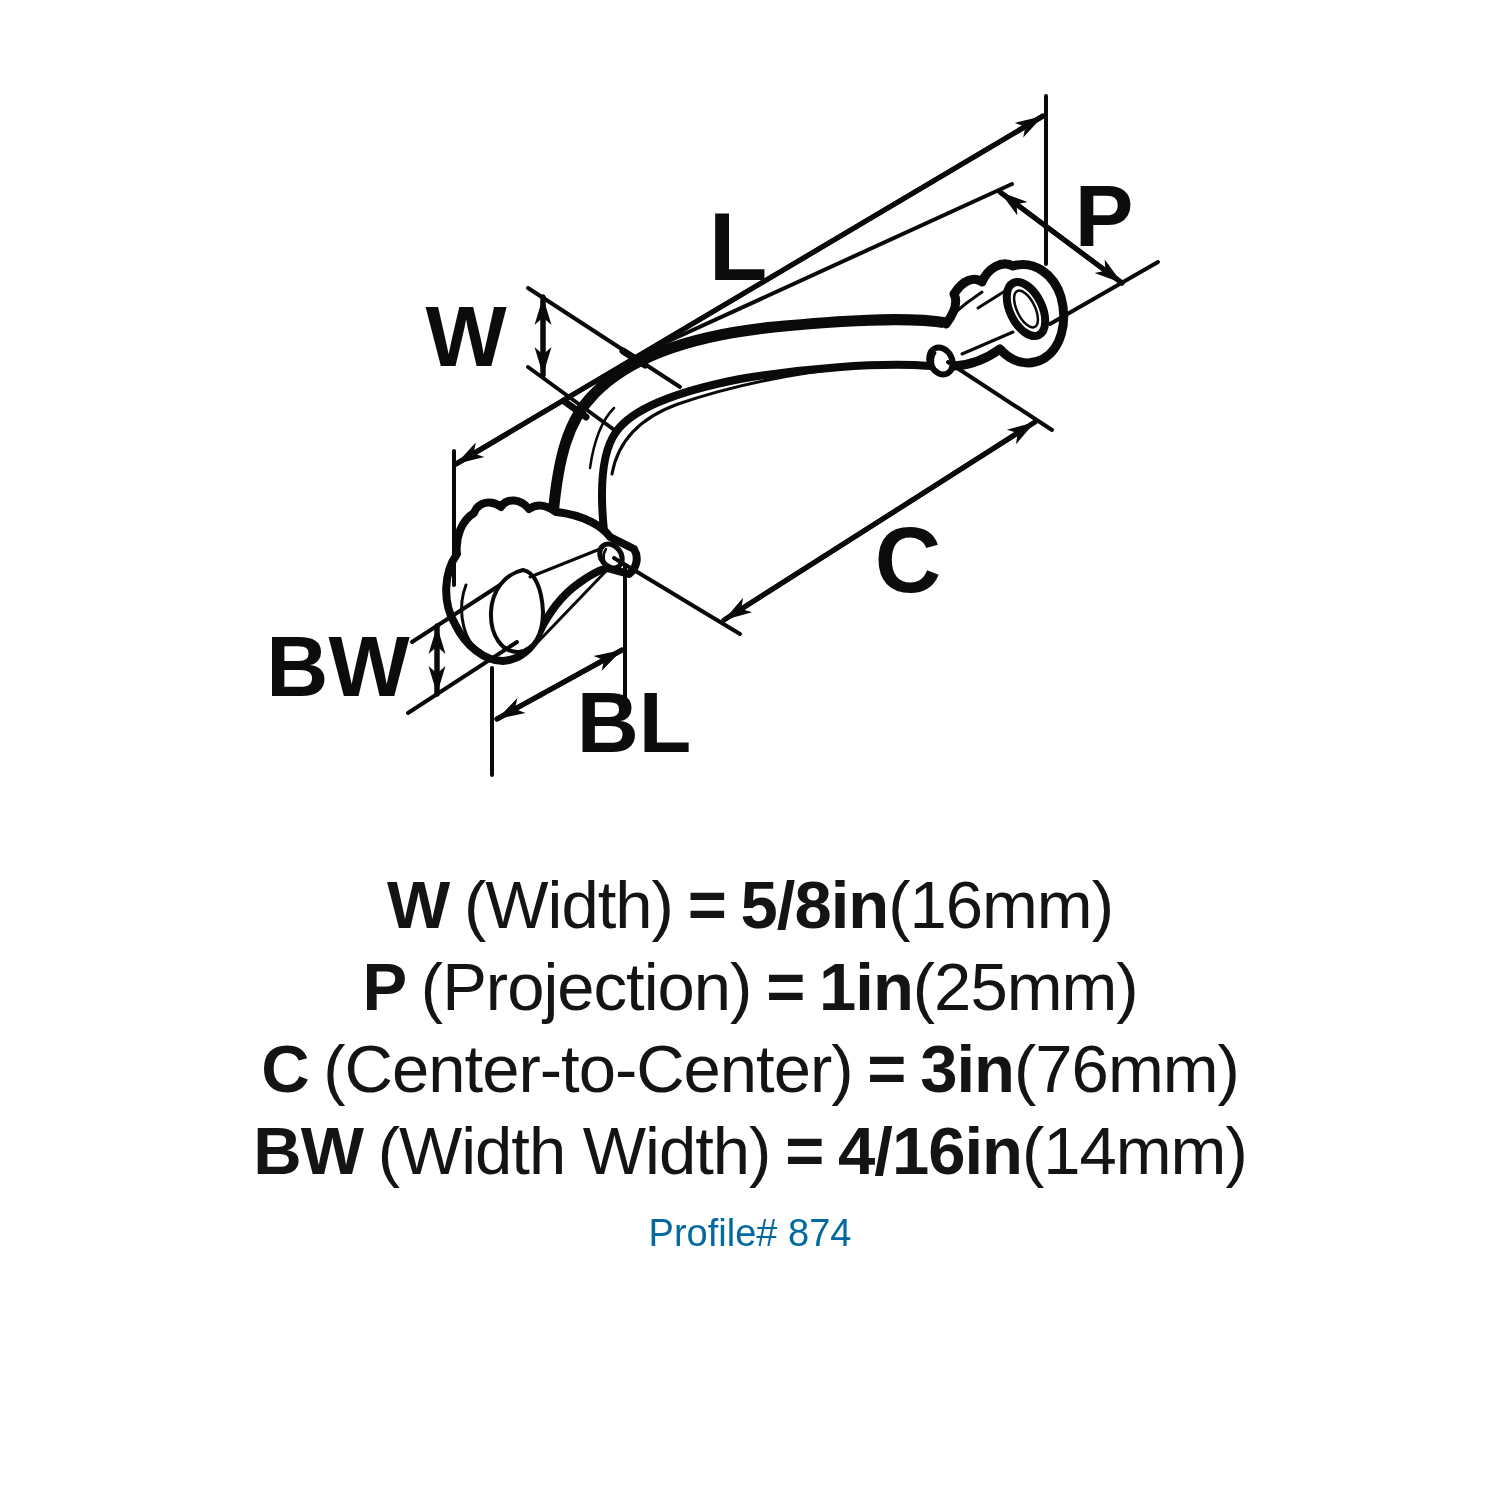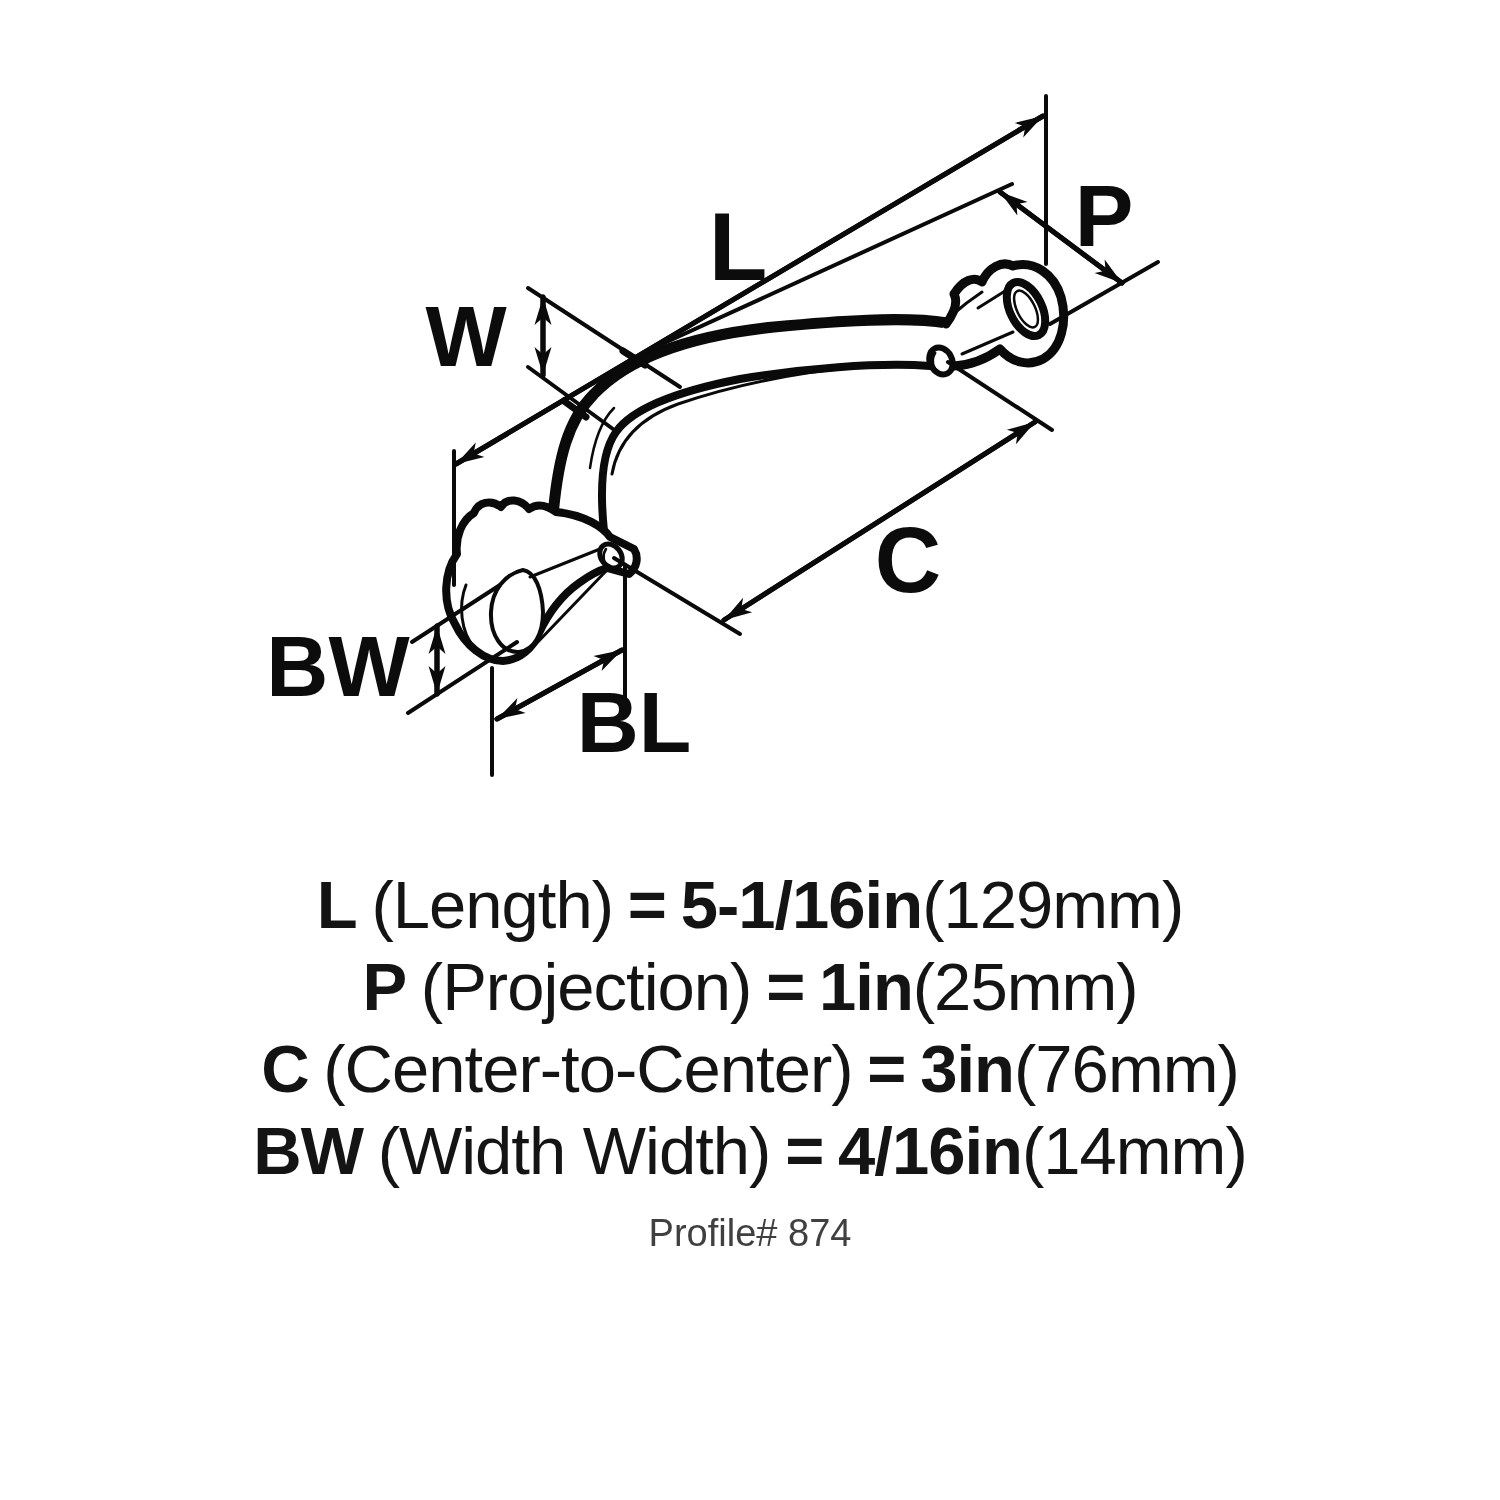--- a/index.html
+++ b/index.html
@@ -28,21 +28,21 @@
   .s-code,.s-eq,.s-value{font-weight:bold;}
   .s-name,.s-metric{font-weight:normal;}
   .s-code{margin-right:0.22em;}
   .s-name{margin-right:0.22em;}
   .s-eq{margin-right:0.22em;}
   .footer-line{
     margin-top:17px;
     text-align:center;
     font-size:38px;
     line-height:48px;
-    color:#404040;
+    color:#0369a1;
     letter-spacing:0;
   }
 </style>
 </head>
 <body>
 
 <div class="stage">
 
   <div class="diagram-wrap">
   <svg width="1500" height="820" viewBox="0 0 1500 820" xmlns="http://www.w3.org/2000/svg">
@@ -150,22 +150,22 @@
     <text class="dim-label" x="1104" y="246" font-size="88" text-anchor="middle">P</text>
     <text class="dim-label" x="466" y="366" font-size="86" text-anchor="middle">W</text>
     <text class="dim-label" x="908" y="592" font-size="92" text-anchor="middle">C</text>
     <text class="dim-label" x="338" y="696" font-size="86" text-anchor="middle">BW</text>
     <text class="dim-label" x="634" y="752" font-size="86" text-anchor="middle">BL</text>
   </svg>
   </div>
 
   <div class="spec-block">
 
-    <div class="spec-row"><span class="s-code">L</span><span class="s-name">(Length)</span><span class="s-eq">=</span><span class="s-value">5-1/16in</span><span class="s-metric">(129mm)</span></div>
 
+    <div class="spec-row"><span class="s-code">W</span><span class="s-name">(Width)</span><span class="s-eq">=</span><span class="s-value">5/8in</span><span class="s-metric">(16mm)</span></div>
 
     <div class="spec-row"><span class="s-code">P</span><span class="s-name">(Projection)</span><span class="s-eq">=</span><span class="s-value">1in</span><span class="s-metric">(25mm)</span></div>
 
     <div class="spec-row"><span class="s-code">C</span><span class="s-name">(Center-to-Center)</span><span class="s-eq">=</span><span class="s-value">3in</span><span class="s-metric">(76mm)</span></div>
 
 
     <div class="spec-row"><span class="s-code">BW</span><span class="s-name">(Width Width)</span><span class="s-eq">=</span><span class="s-value">4/16in</span><span class="s-metric">(14mm)</span></div>
 
   </div>
 

